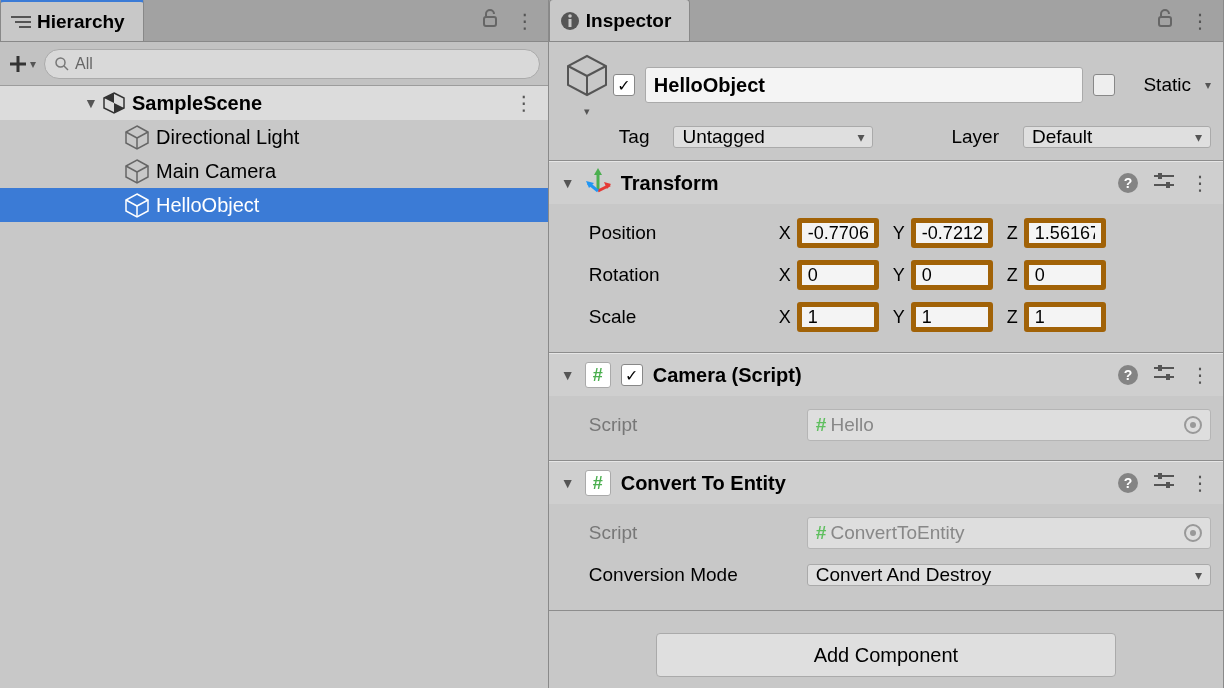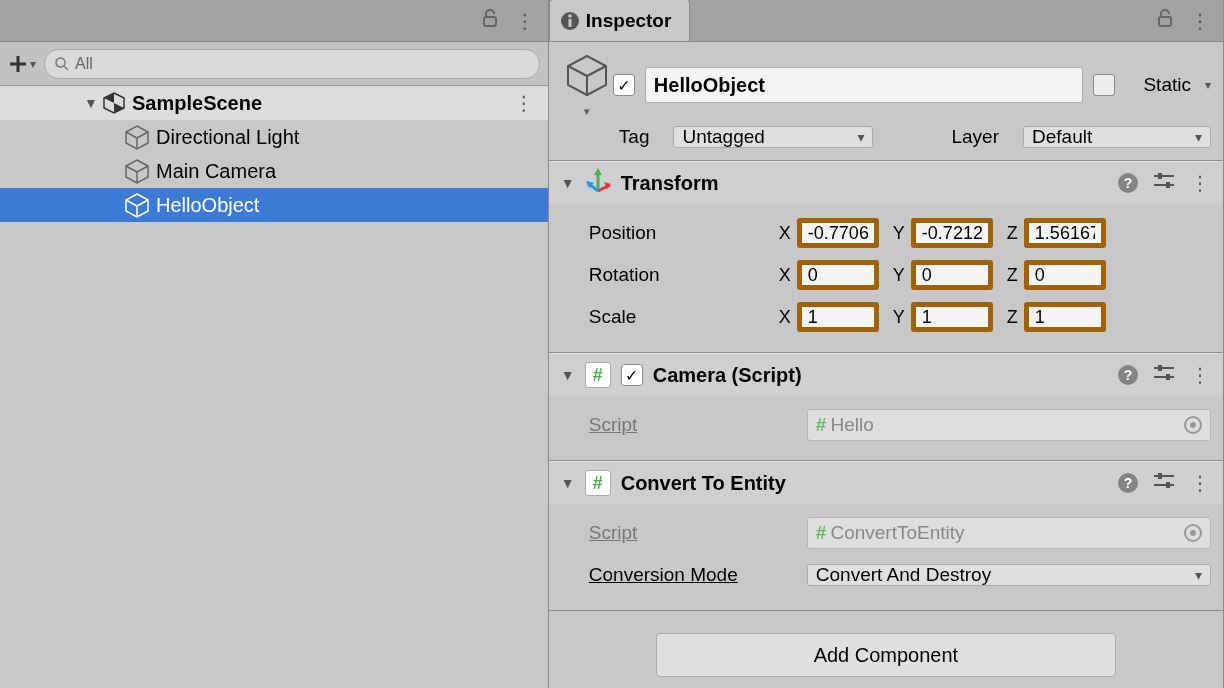--- a/index.html
+++ b/index.html
@@ -62,21 +62,21 @@
   .comp-body{ padding:8px 12px 14px 40px; background:#c8c8c8;}
 
   .vecrow{ display:flex; align-items:center; height:42px; }
   .vecrow .vlabel{ width:190px; font-size:19px; }
   .vecrow .axes{ flex:1; display:flex; gap:14px; }
   .axis{ display:flex; align-items:center; gap:6px;}
   .axis .al{ font-size:18px;}
   .axis input{ width:82px; height:30px; background:#f4f4f4; border:5px solid #a16207; border-radius:3px; padding:0 6px; font-size:18px;}
 
   .scriptrow{ display:flex; align-items:center; height:42px; gap:8px;}
-  .scriptrow .slabel{ width:210px; font-size:19px; color:#777;text-decoration:underline;}
+  .scriptrow .slabel{ width:210px; font-size:19px; color:#777;}
   .objfield{ flex:1; height:32px; background:#dedede; border:1px solid #b5b5b5; border-radius:3px; display:flex; align-items:center; padding:0 8px; font-size:19px; color:#888; position:relative;}
   .objfield .target{ margin-left:auto; width:18px; height:18px; border:2px solid #999; border-radius:50%; position:relative;}
   .objfield .target::after{content:""; position:absolute; width:6px;height:6px;background:#999;border-radius:50%; left:4px; top:4px;}
   .hash{ color:#5fbf5f; font-weight:700; margin-right:4px;}
 
   .add-comp-row{ padding:22px 12px 10px; display:flex; justify-content:center; }
   .add-comp{ width:460px; height:44px; background:#dfdfdf; border:1px solid #aaa; border-radius:4px; display:flex; align-items:center; justify-content:center; font-size:20px;}
 
   .script-badge{ width:26px; height:26px; background:#fff; border:1px solid #aaa; border-radius:3px; display:flex; align-items:center; justify-content:center; color:#4caf50; font-weight:700; font-size:18px;}
 
@@ -89,20 +89,30 @@
   .lock-icon{font-size:18px;}
   .menu-dots{font-size:20px; letter-spacing:1px;}
 </style>
 </head>
 <body>
 
 <div class="root">
 
   <div class="panel left">
     <div class="tabbar">
+      <div class="tab">
+        <span class="icon">
+          <svg width="20" height="16">
+              <line x1="0" y1="3" x2="20" y2="3" stroke="#555" stroke-width="2"></line>
+              <line x1="4" y1="8" x2="20" y2="8" stroke="#555" stroke-width="2"></line>
+              <line x1="8" y1="13" x2="20" y2="13" stroke="#555" stroke-width="2"></line>
+            </svg>
+        </span>
+        <span>Hierarchy</span>
+      </div>
       <div class="spacer"></div>
       <div class="right-icons">
         <span class="glyph lock-icon">
           <svg width="18" height="18">
               <rect x="3" y="8" width="12" height="9" rx="2" fill="none" stroke="#666" stroke-width="2"></rect>
               <path d="M5 8 V5 a4 4 0 0 1 8 0" fill="none" stroke="#666" stroke-width="2"></path>
             </svg>
         </span>
         <span class="glyph menu-dots">⋮</span>
       </div>

